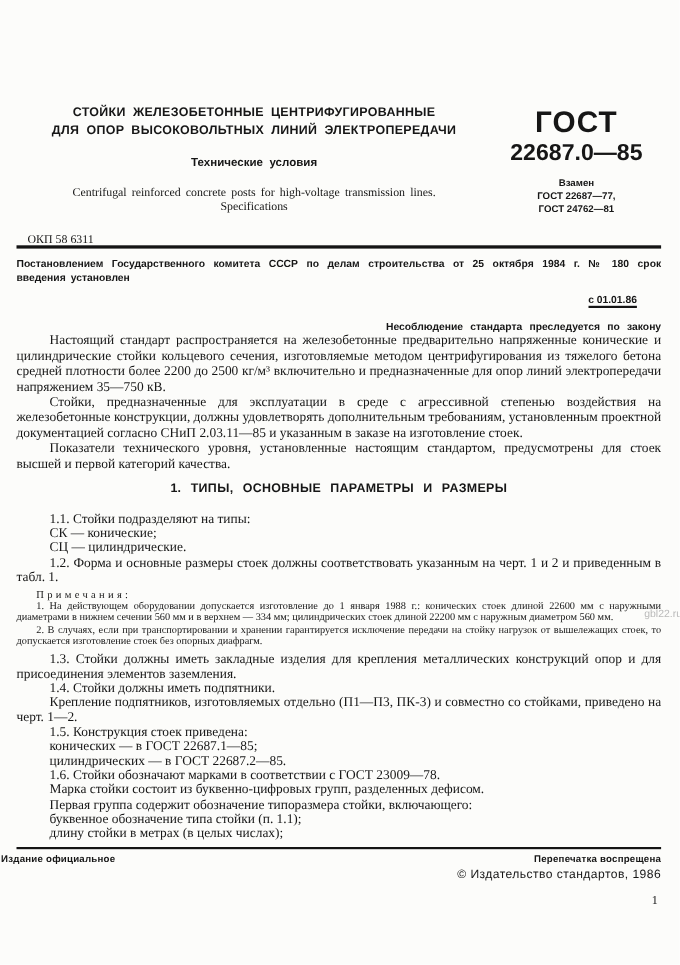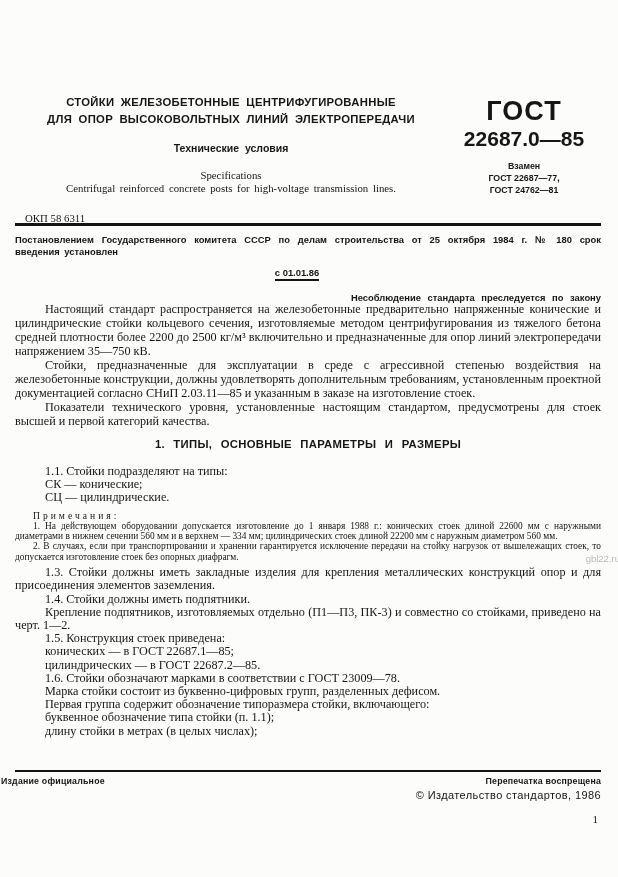--- a/index.html
+++ b/index.html
@@ -61,21 +61,21 @@
   .vzamen-label { margin-top: 8px; }
 
   .bar-mid { position: absolute; left: 15px; right: 17px; top: 223px; height: 3px; background: #141414; }
 
   
   .decree-text {
     font-family: "Liberation Sans", sans-serif;
     font-weight: 700; font-size: 9.4px; line-height: 12px;
     text-align: justify; word-spacing: 2px;
   }
-  .date-row { text-align: center; margin-top: 4px; padding-right: 22px; }
+  .date-row { text-align: right; margin-top: 4px; padding-right: 22px; }
   .date-val {
     display: inline-block;
     font-family: "Liberation Sans", sans-serif;
     font-weight: 700; font-size: 9.4px;
     border-bottom: 2px solid #141414; padding-bottom: 1px;
   }
   .law-notice {
     margin-top: 11px; text-align: right;
     font-family: "Liberation Sans", sans-serif;
     font-weight: 700; font-size: 9.4px; word-spacing: 4px;
@@ -127,22 +127,22 @@
 
 
   <div class="blk title-cols" style="top:94px;">
     <div class="title-left">
       <div class="doc-title">
         <div>СТОЙКИ ЖЕЛЕЗОБЕТОННЫЕ ЦЕНТРИФУГИРОВАННЫЕ</div>
         <div>ДЛЯ ОПОР ВЫСОКОВОЛЬТНЫХ ЛИНИЙ ЭЛЕКТРОПЕРЕДАЧИ</div>
       </div>
       <div class="subtitle">Технические условия</div>
       <div class="title-en">
+        <div>Centrifugal reinforced concrete posts for high-voltage transmission lines.</div>
         <div>Specifications</div>
-        <div>Centrifugal reinforced concrete posts for high-voltage transmission lines.</div>
       </div>
       <div class="okp">ОКП 58 6311</div>
     </div>
     <div class="title-right">
       <div class="gost-big">ГОСТ</div>
       <div class="gost-num">22687.0—85</div>
       <div class="vzamen-label">Взамен</div>
       <div class="vzamen-item">ГОСТ 22687—77,</div>
       <div class="vzamen-item">ГОСТ 24762—81</div>
     </div>
@@ -162,20 +162,21 @@
     <p class="body-p">Настоящий стандарт распространяется на железобетонные предварительно напряженные конические и цилиндрические стойки кольцевого сечения, изготовляемые методом центрифугирования из тяжелого бетона средней плотности более 2200 до 2500 кг/м³ включительно и предназначенные для опор линий электропередачи напряжением 35—750 кВ.</p>
     <p class="body-p">Стойки, предназначенные для эксплуатации в среде с агрессивной степенью воздействия на железобетонные конструкции, должны удовлетворять дополнительным требованиям, установленным проектной документацией согласно СНиП 2.03.11—85 и указанным в заказе на изготовление стоек.</p>
     <p class="body-p">Показатели технического уровня, установленные настоящим стандартом, предусмотрены для стоек высшей и первой категорий качества.</p>
   </div>
 
   <div class="blk" style="top:438px;">
     <h2 class="sec-heading">1. ТИПЫ, ОСНОВНЫЕ ПАРАМЕТРЫ И РАЗМЕРЫ</h2>
     <p class="clause">1.1. Стойки подразделяют на типы:</p>
     <p class="clause">СК — конические;</p>
     <p class="clause">СЦ — цилиндрические.</p>
+    <p class="clause">1.2. Форма и основные размеры стоек должны соответствовать указанным на черт. 1 и 2 и приведенным в табл. 1.</p>
     <div class="notes-wrap">
       <div class="notes-label">Примечания:</div>
       <p class="note">1. На действующем оборудовании допускается изготовление до 1 января 1988 г.: конических стоек длиной 22600 мм с наружными диаметрами в нижнем сечении 560 мм и в верхнем — 334 мм; цилиндрических стоек длиной 22200 мм с наружным диаметром 560 мм.</p>
       <p class="note">2. В случаях, если при транспортировании и хранении гарантируется исключение передачи на стойку нагрузок от вышележащих стоек, то допускается изготовление стоек без опорных диафрагм.</p>
     </div>
     <p class="clause">1.3. Стойки должны иметь закладные изделия для крепления металлических конструкций опор и для присоединения элементов заземления.</p>
     <p class="clause">1.4. Стойки должны иметь подпятники.</p>
     <p class="clause">Крепление подпятников, изготовляемых отдельно (П1—П3, ПК-3) и совместно со стойками, приведено на черт. 1—2.</p>
     <p class="clause">1.5. Конструкция стоек приведена:</p>
     <p class="clause">конических — в ГОСТ 22687.1—85;</p>

